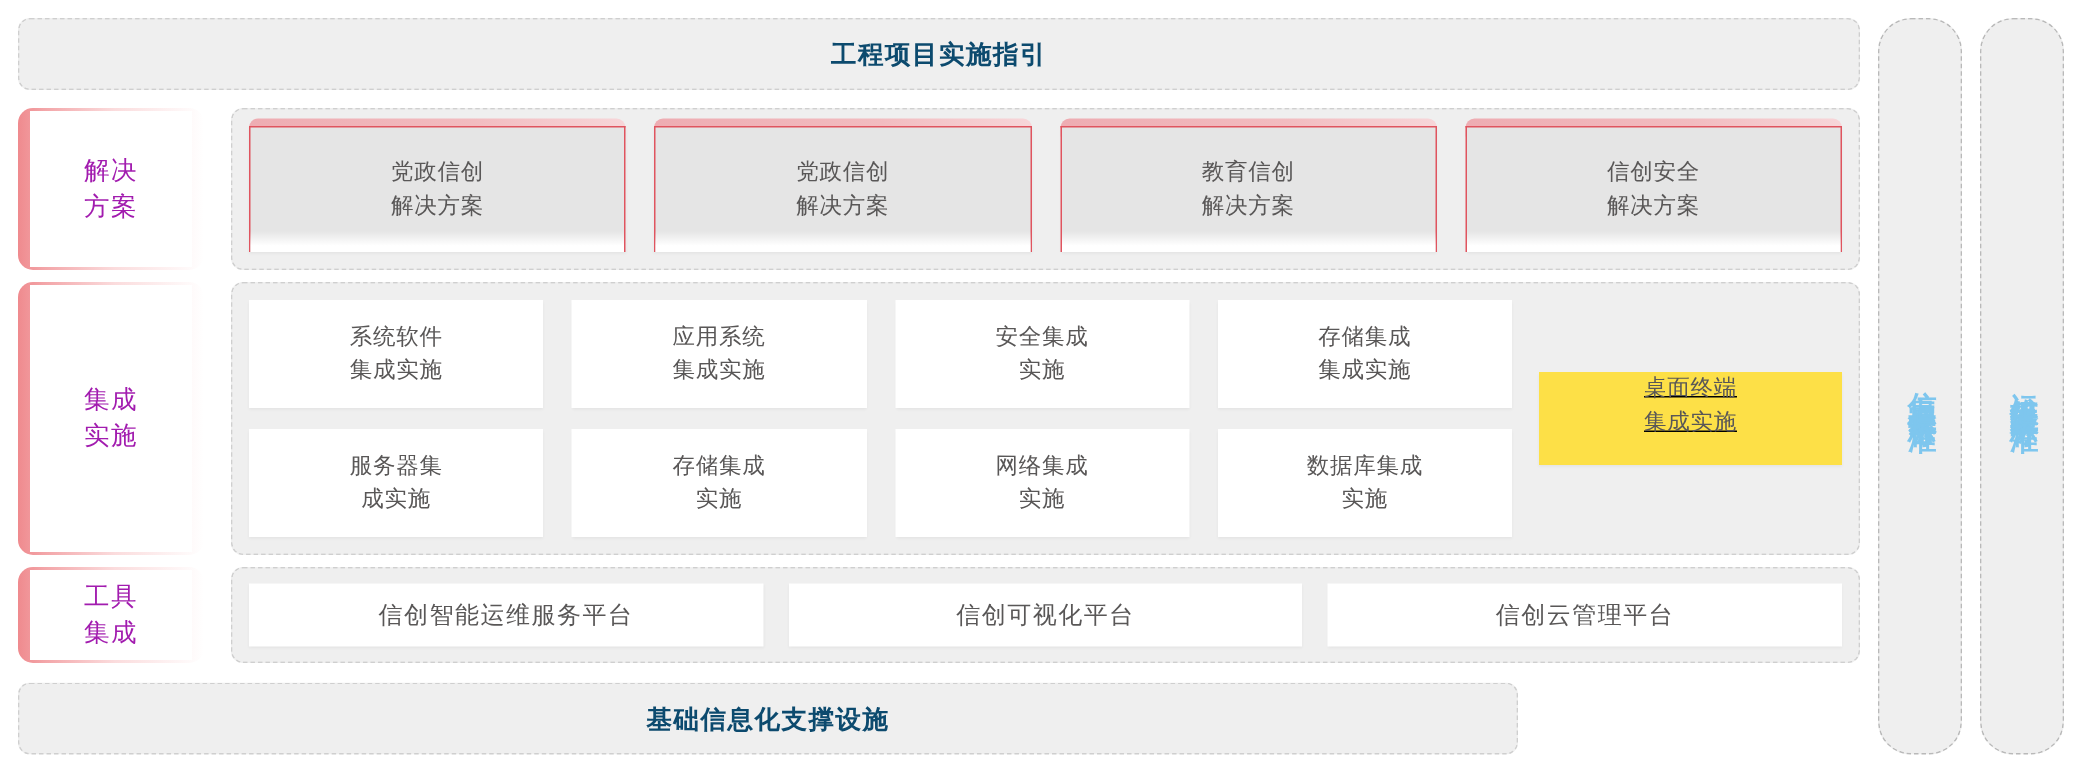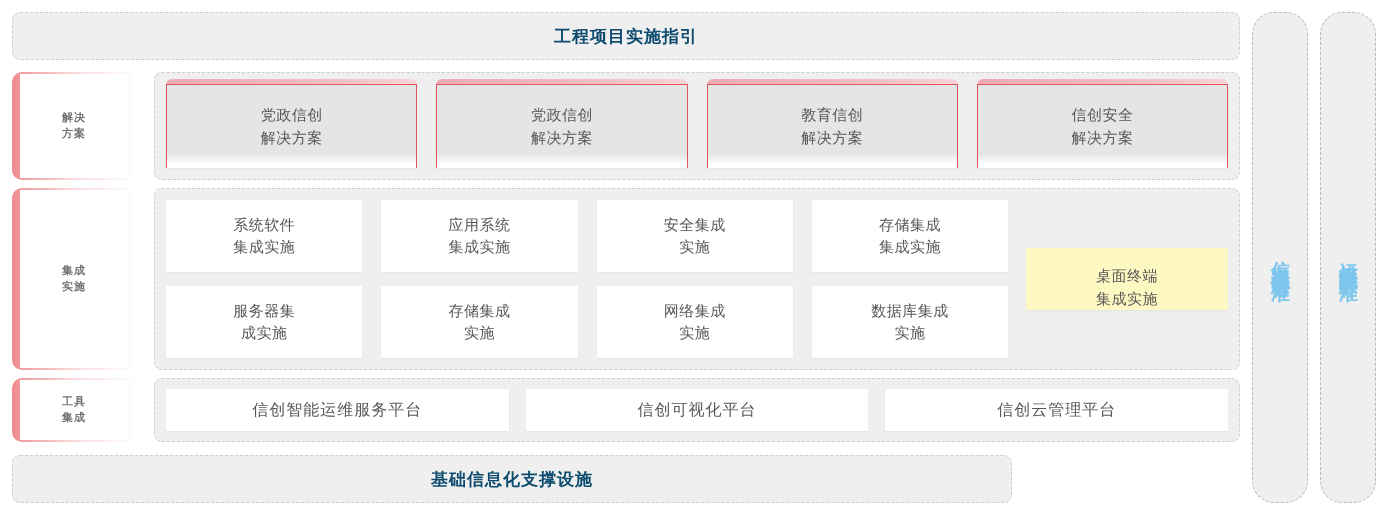--- a/index.html
+++ b/index.html
@@ -52,23 +52,23 @@
     background:linear-gradient(90deg,#ef8a8e 0%,#f3a5a8 14%,#fbdcdd 52%,#ffffff 100%);
     box-sizing:border-box;
   }
   .label-chip .inner{
     position:absolute;left:8px;top:2px;right:8px;bottom:2px;
     background:#ffffff;
     display:flex;align-items:center;justify-content:center;
     text-align:center;
   }
   .label-chip .inner-txt{
-    color:#737373;
-    font-weight:bold;
-    font-size:11px;
+    color:#a21caf;
+    font-weight:normal;
+    font-size:17px;
     line-height:1.42;
     letter-spacing:1px;
   }
 
   .row-gap{flex:0 0 18px;}
 
   
   .content-box{
     flex:1 1 auto;
     background:#efefef;
@@ -127,24 +127,25 @@
     display:flex;align-items:center;justify-content:center;
     text-align:center;
     box-shadow:0 1px 2px rgba(0,0,0,0.05);
   }
   .int-right{
     flex:0 0 202px;
     display:flex;align-items:center;justify-content:center;
   }
   .int-tall{
     width:100%;height:62px;
-    background:#fef9c3;
-    display:flex;align-items:flex-end;justify-content:center;
+    background:#fde047;
+    display:flex;align-items:flex-start;justify-content:center;
     text-align:center;
     box-shadow:0 1px 2px rgba(0,0,0,0.05);
+    text-decoration:underline;
   }
 
   
   .tool-grid{
     position:absolute;left:11px;right:11px;top:10px;bottom:10px;
     display:flex;gap:17px;
   }
   .tool-card{
     flex:1 1 0;
     background:#ffffff;

